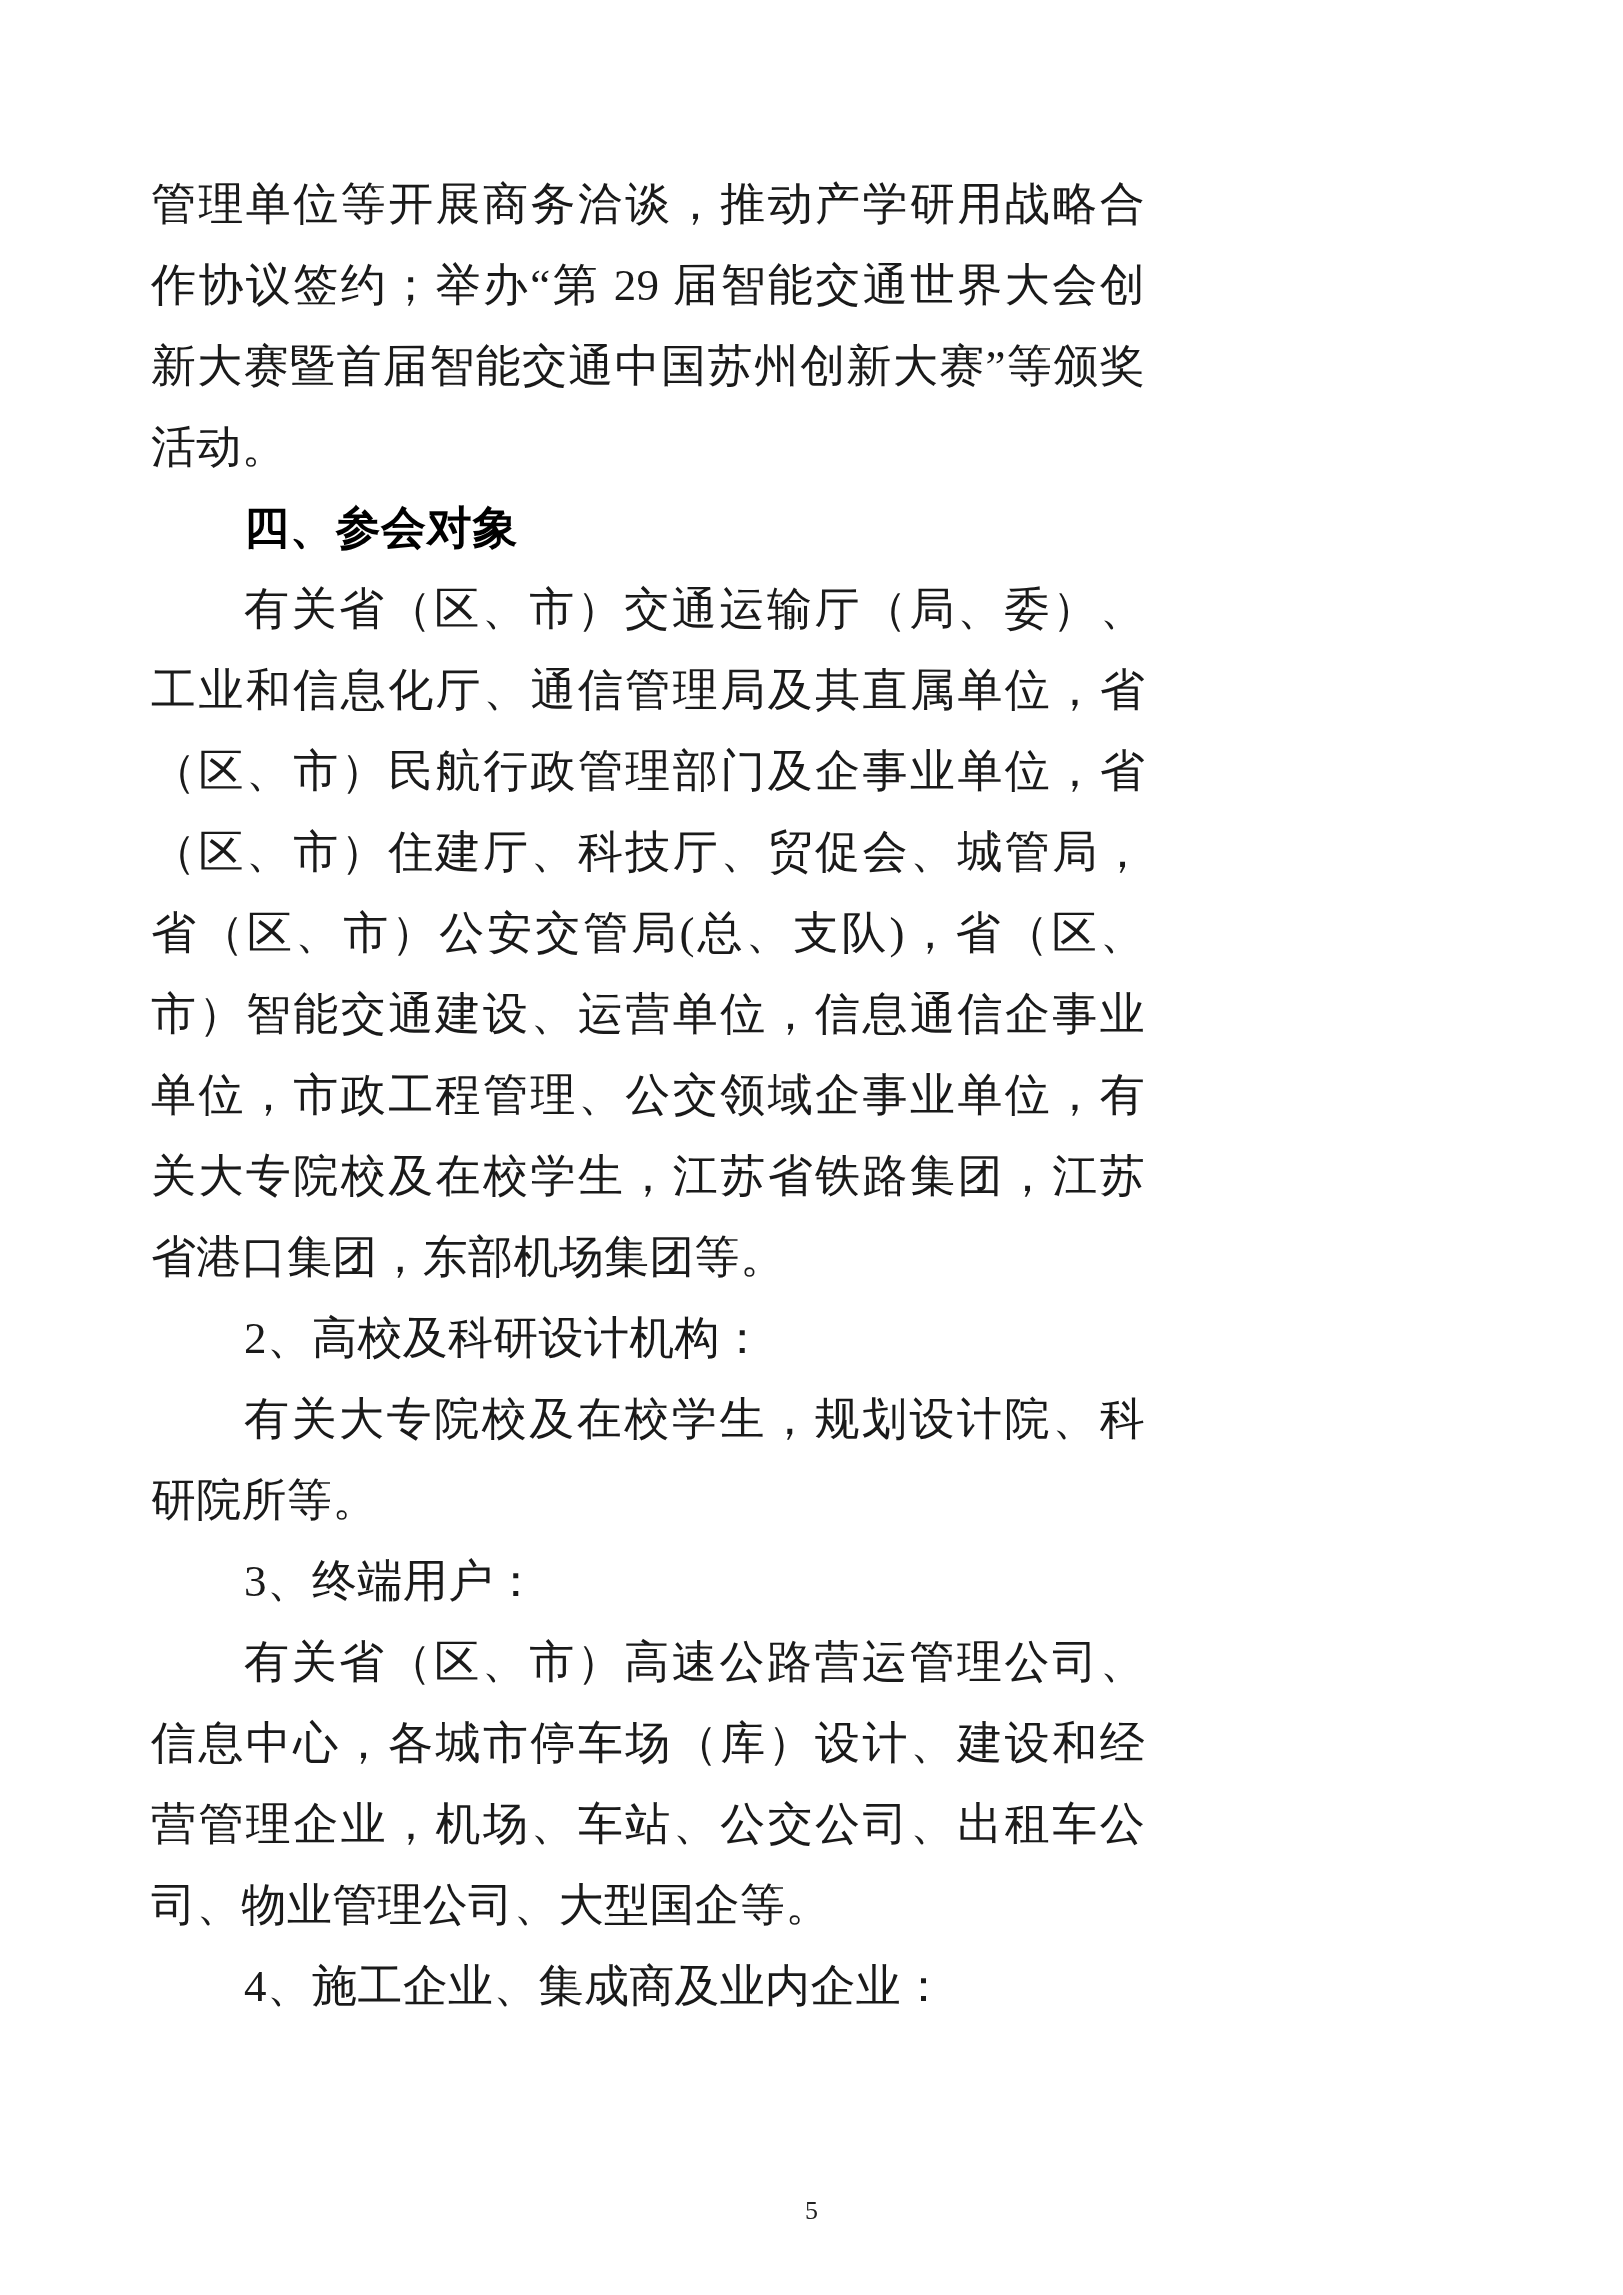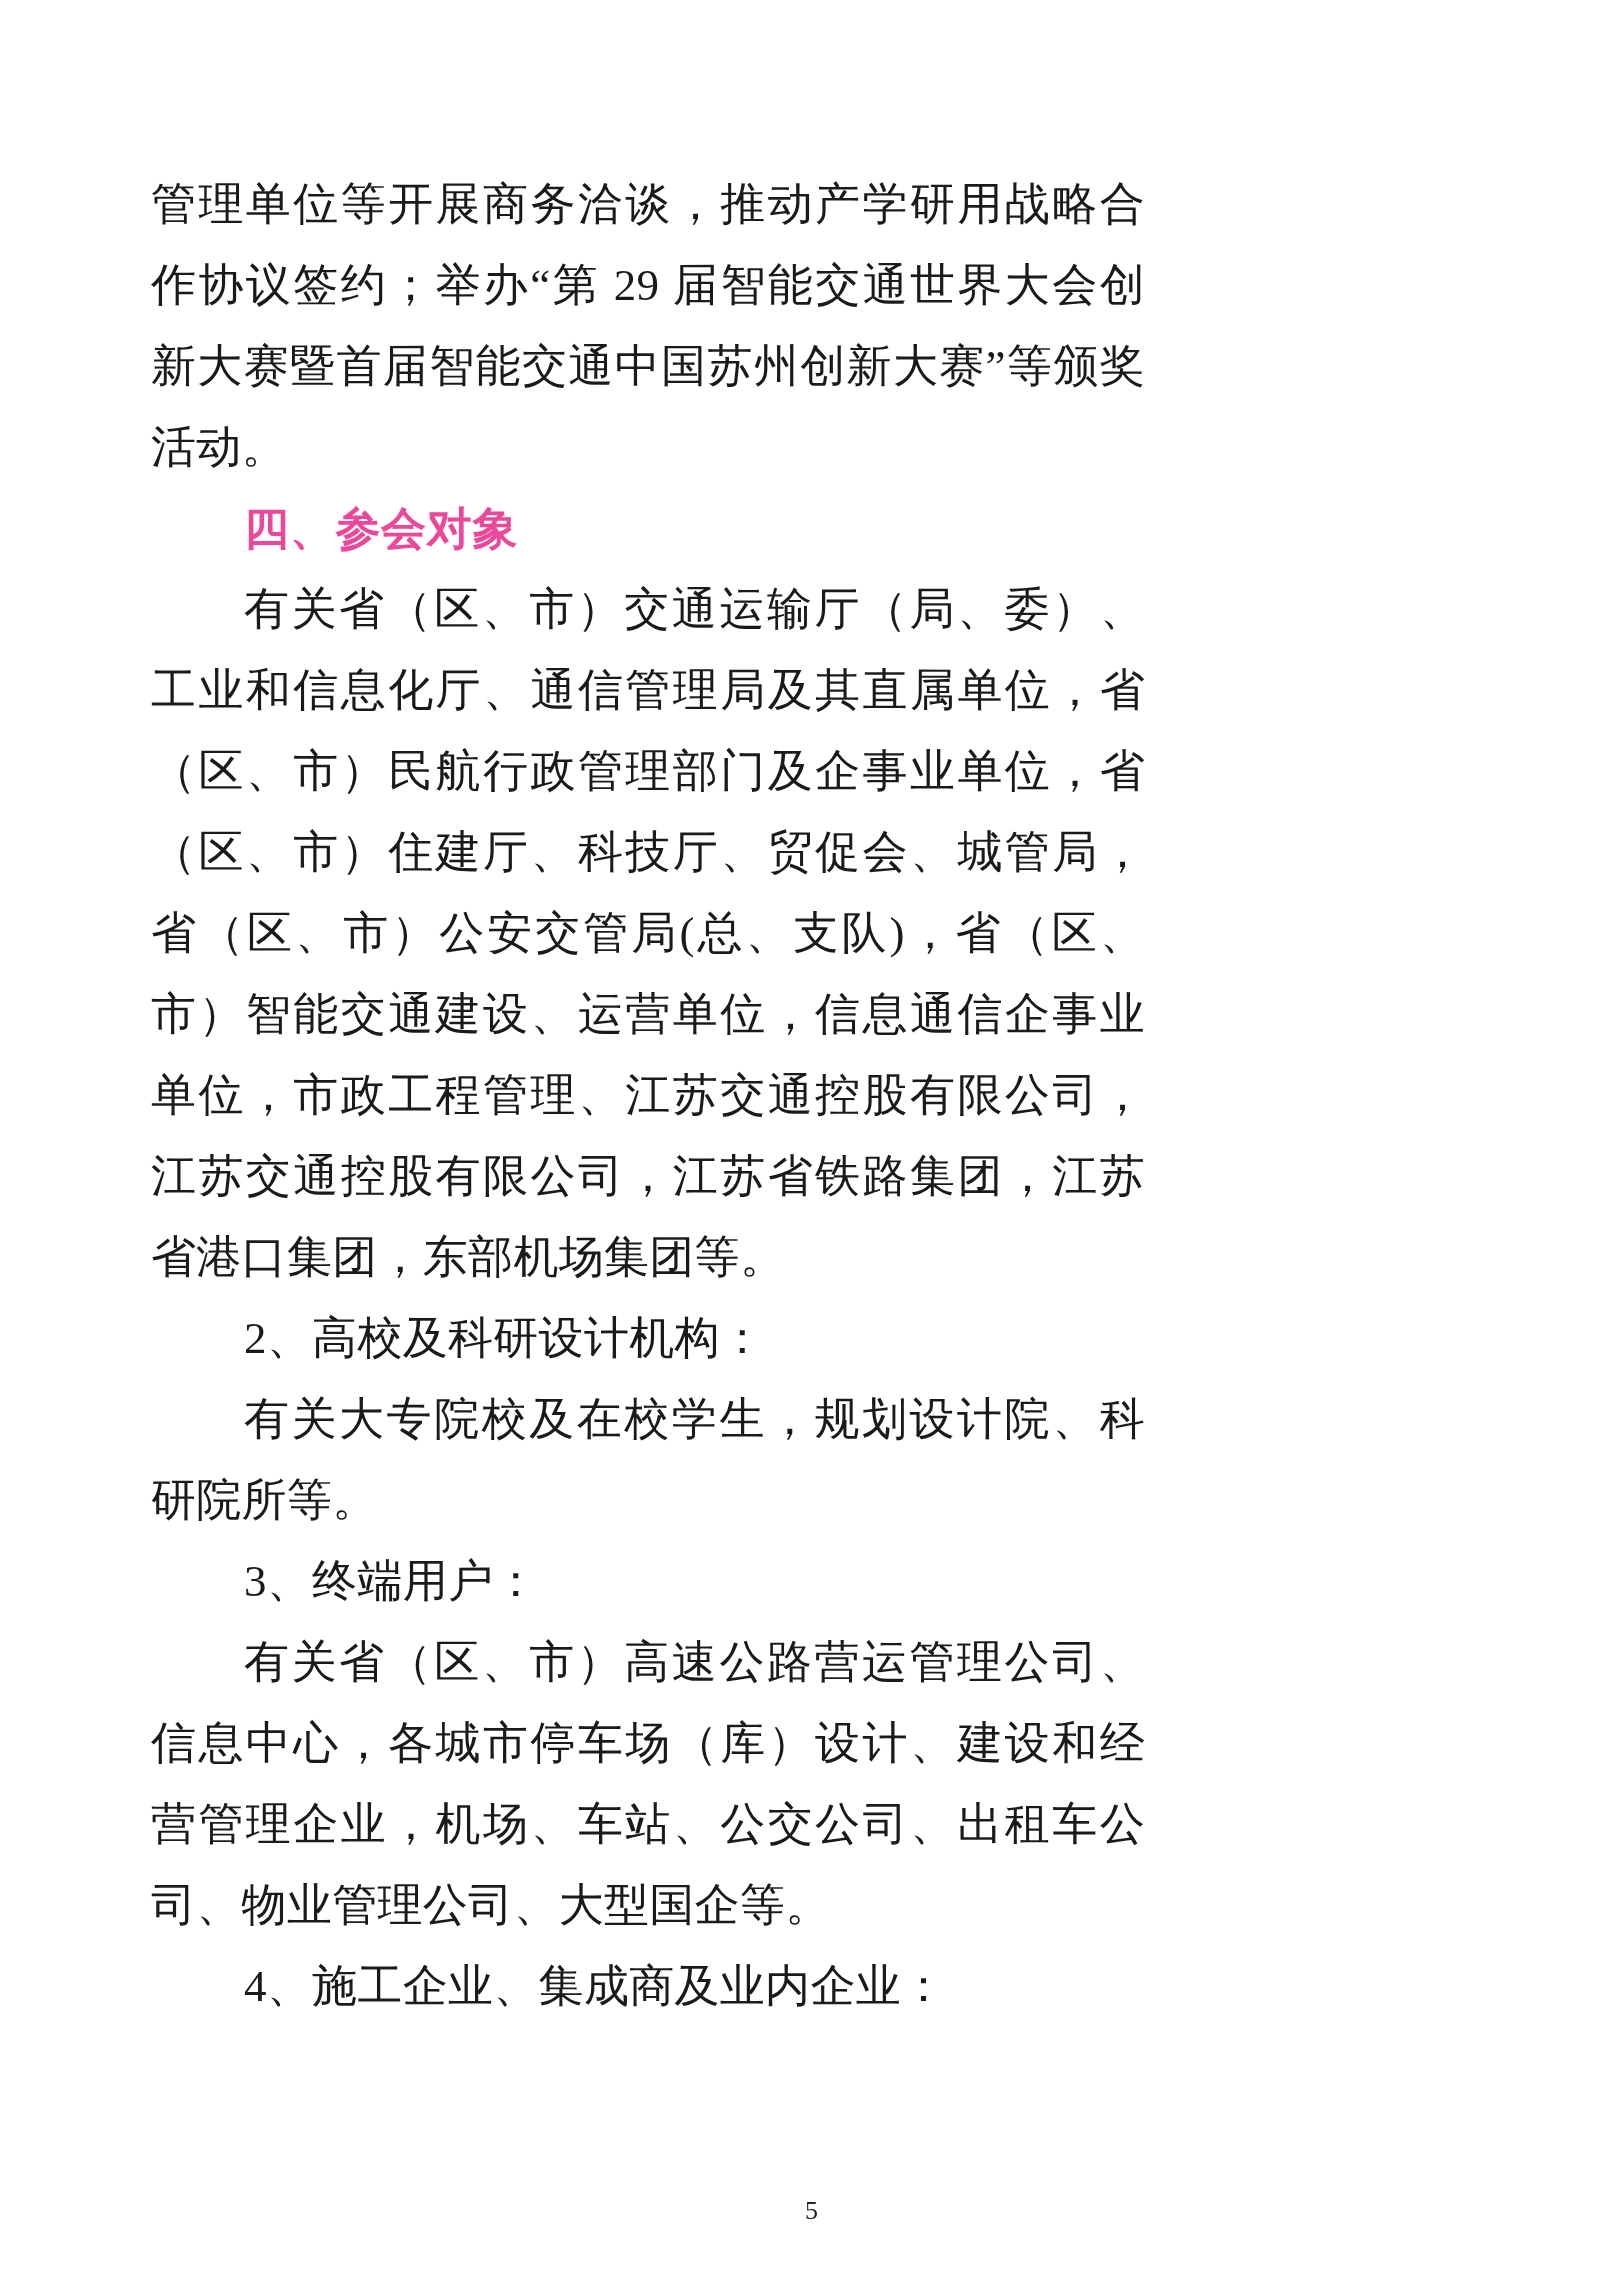--- a/index.html
+++ b/index.html
@@ -30,28 +30,28 @@
     letter-spacing: 0.3px;
     text-align: justify;
     text-justify: inter-ideograph;
     margin: 0;
     color: #1a1a1a;
   }
   .indent {
     text-indent: 93px;
   }
   .heading {
-    font-family: Liberation Sans, sans-serif;
+    font-family: Liberation Serif, serif;
     font-weight: bold;
     font-size: 45px;
     line-height: 81px;
     margin: 0;
     text-indent: 93px;
     letter-spacing: 0.7px;
-    color: #ec4899;
+    color: #000000;
   }
   .page-number {
     position: absolute;
     bottom: 69px;
     left: 0;
     width: 100%;
     text-align: center;
     font-size: 26px;
     font-family: "Liberation Serif", serif;
     color: #222222;
@@ -62,21 +62,21 @@
 
 <div class="page">
 
   <p class="body-text">管理单位等开展商务洽谈，推动产学研用战略合作协议签约；举办“第 29 届智能交通世界大会创新大赛暨首届智能交通中国苏州创新大赛”等颁奖活动。</p>
 
 
 
   <h2 class="heading">四、参会对象</h2>
 
 
-  <p class="body-text indent">有关省（区、市）交通运输厅（局、委）、工业和信息化厅、通信管理局及其直属单位，省（区、市）民航行政管理部门及企事业单位，省（区、市）住建厅、科技厅、贸促会、城管局，省（区、市）公安交管局(总、支队)，省（区、市）智能交通建设、运营单位，信息通信企事业单位，市政工程管理、江苏交通控股有限公司，江苏交通控股有限公司，江苏省铁路集团，江苏省港口集团，东部机场集团等。</p>
+  <p class="body-text indent">有关省（区、市）交通运输厅（局、委）、工业和信息化厅、通信管理局及其直属单位，省（区、市）民航行政管理部门及企事业单位，省（区、市）住建厅、科技厅、贸促会、城管局，省（区、市）公安交管局(总、支队)，省（区、市）智能交通建设、运营单位，信息通信企事业单位，市政工程管理、公交领域企事业单位，有关大专院校及在校学生，江苏省铁路集团，江苏省港口集团，东部机场集团等。</p>
 
   <p class="body-text indent">2、高校及科研设计机构：</p>
 
   <p class="body-text indent">有关大专院校及在校学生，规划设计院、科研院所等。</p>
 
   <p class="body-text indent">3、终端用户：</p>
 
   <p class="body-text indent">有关省（区、市）高速公路营运管理公司、信息中心，各城市停车场（库）设计、建设和经营管理企业，机场、车站、公交公司、出租车公司、物业管理公司、大型国企等。</p>
 
   <p class="body-text indent">4、施工企业、集成商及业内企业：</p>

